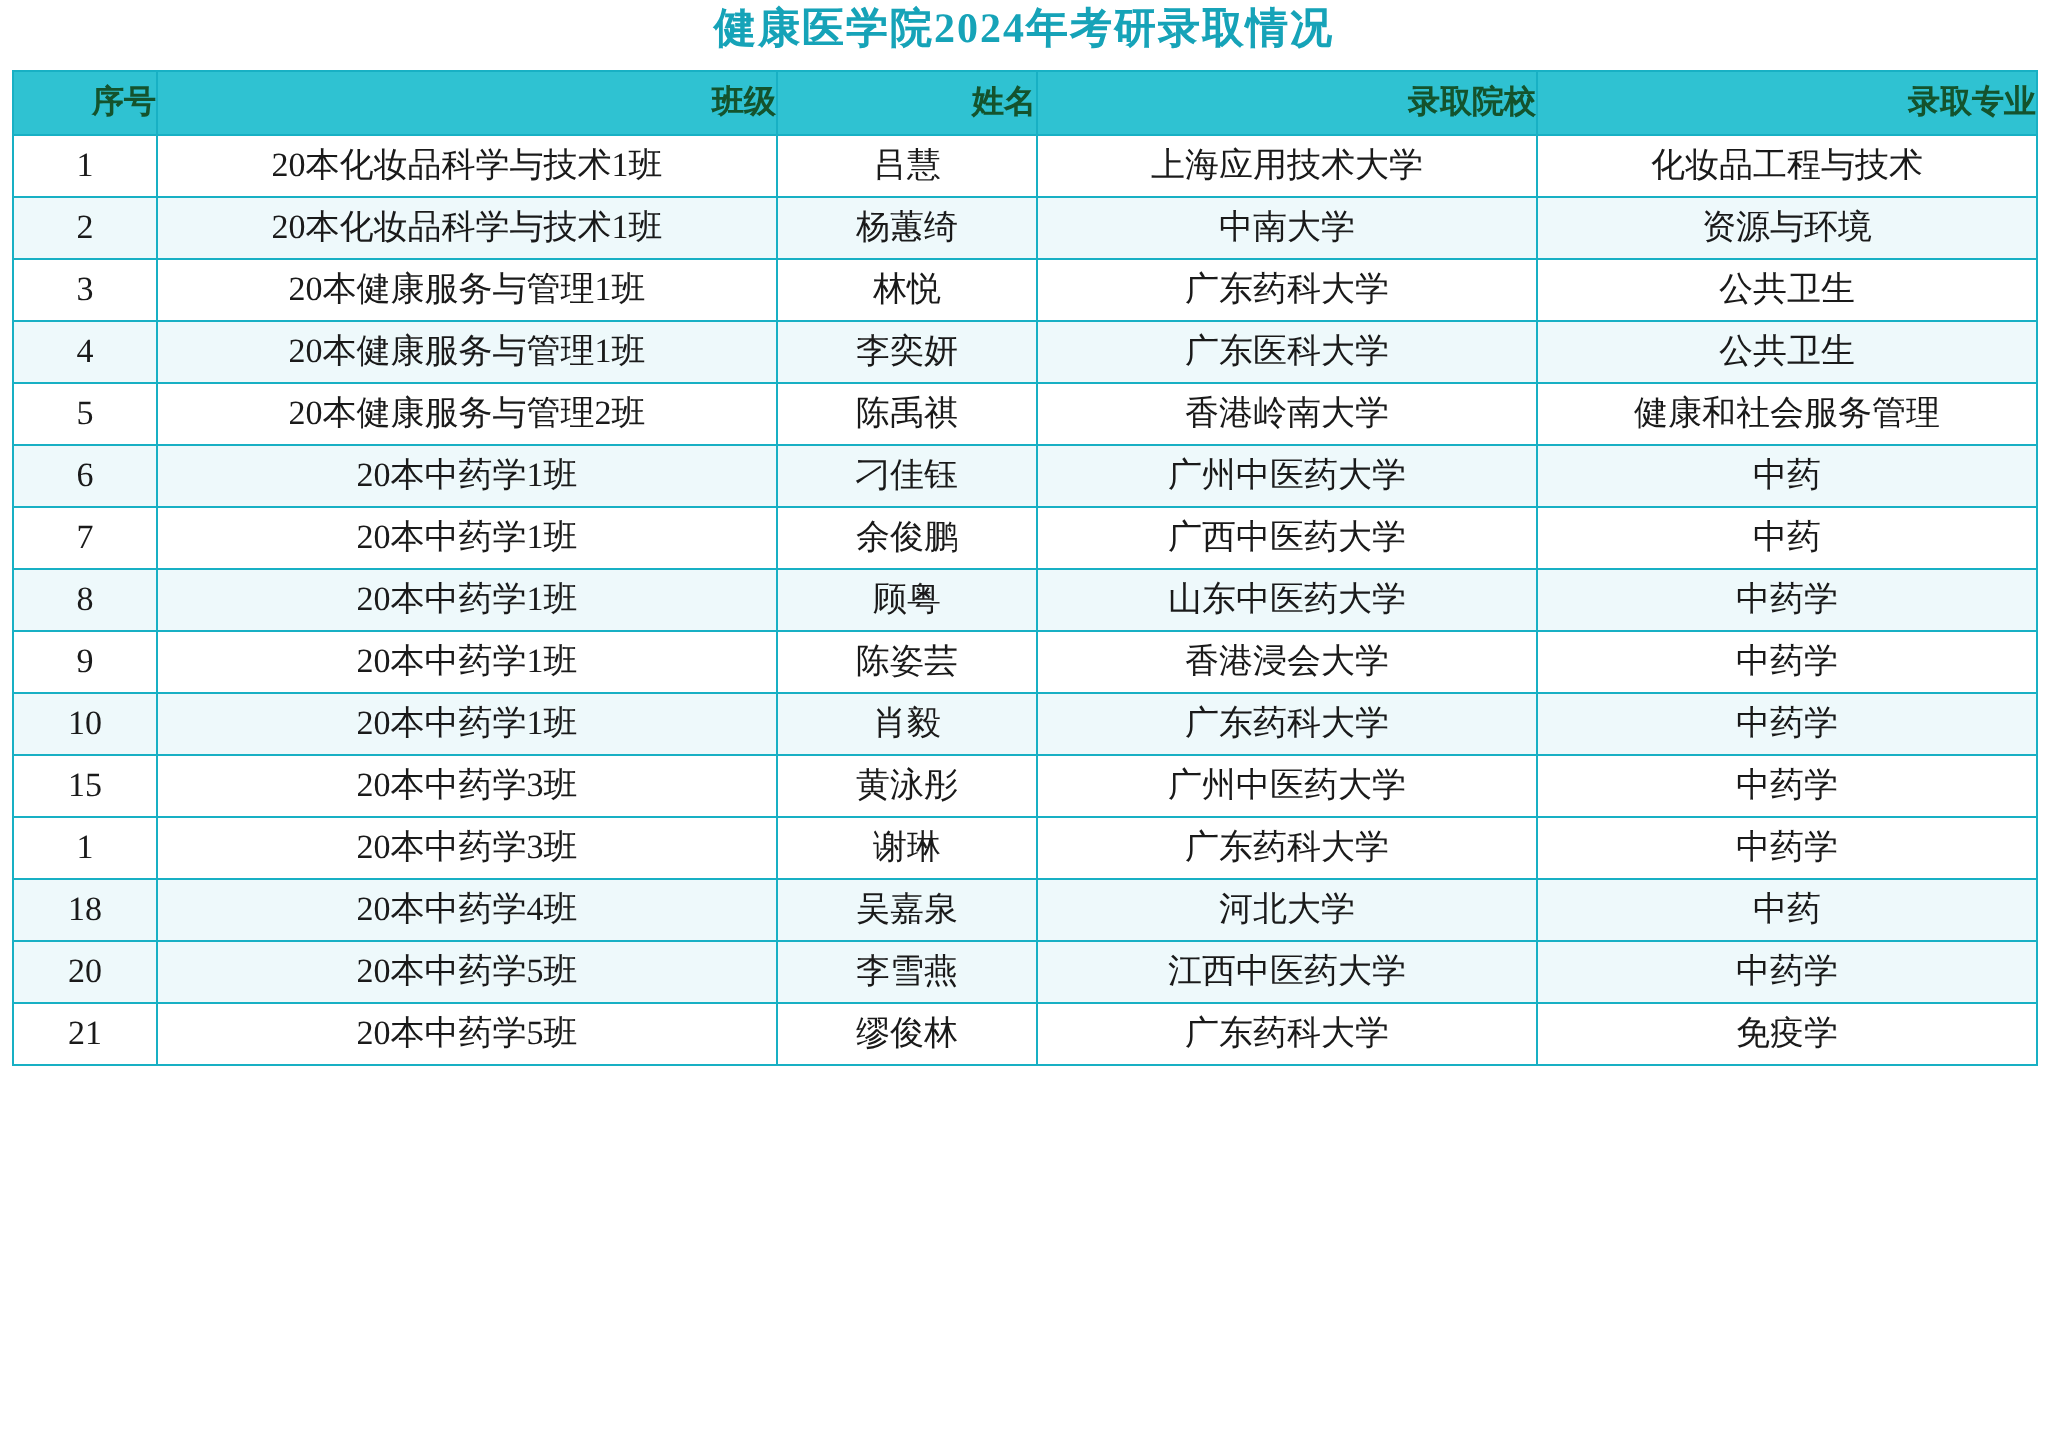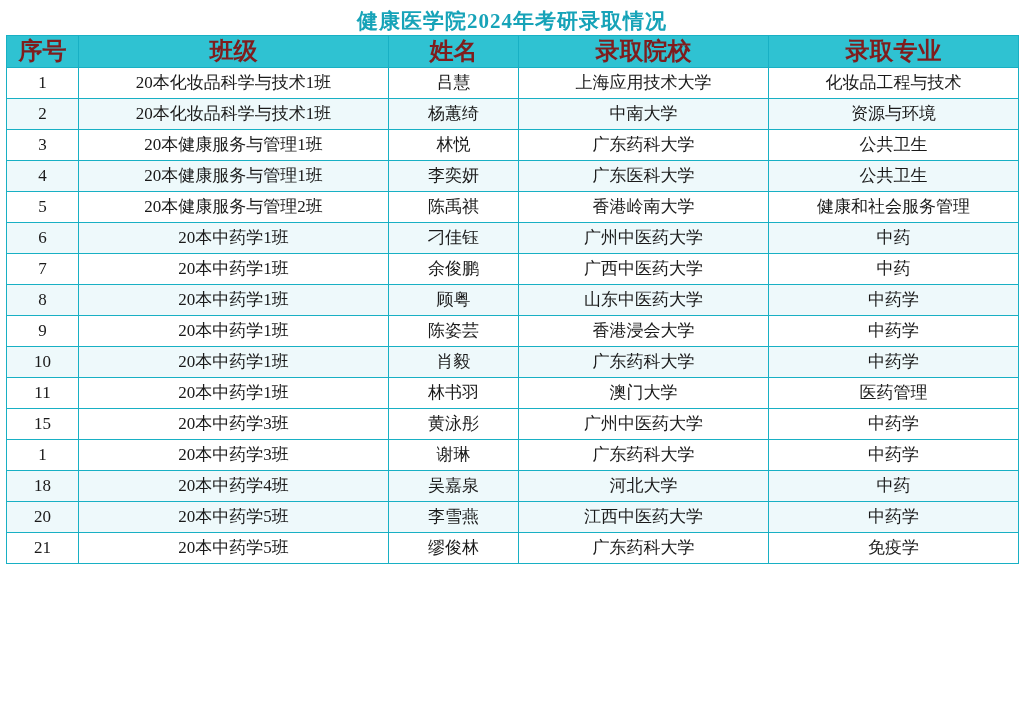--- a/index.html
+++ b/index.html
@@ -17,21 +17,21 @@
     width: 1024px;
     height: 728px;
     box-sizing: border-box;
     display: flex;
     flex-direction: column;
     background: #ffffff;
   }
   .title-bar {
     height: 35px;
     display: flex;
-    align-items: flex-end;
+    align-items: flex-start;
     justify-content: center;
     background: #ffffff;
   }
   .title-text {
     color: #16a3b8;
     font-size: 21px;
     font-weight: bold;
     letter-spacing: 1px;
     font-family: "Liberation Serif", "DejaVu Serif", serif;
   }
@@ -47,25 +47,26 @@
     font-size: 17px;
     color: #1a1a1a;
     padding: 0;
     height: 30px;
     line-height: 30px;
     overflow: hidden;
     white-space: nowrap;
   }
   table.grid thead th {
     background: #2fc2d2;
-    color: #7f1d1d;
+    color: #14532d;
     font-weight: bold;
-    font-size: 24px;
+    font-size: 16px;
     height: 31px;
     line-height: 31px;
+    text-align: right;
   }
   tbody tr.even td {
     background: #eef9fb;
   }
   tbody tr.odd td {
     background: #ffffff;
   }
   col.c-no { width: 72px; }
   col.c-class { width: 310px; }
   col.c-name { width: 130px; }
@@ -163,27 +164,20 @@
         <td>中药学</td>
       </tr>
       <tr class="even">
         <td>10</td>
         <td>20本中药学1班</td>
         <td>肖毅</td>
         <td>广东药科大学</td>
         <td>中药学</td>
       </tr>
       <tr class="odd">
-        <td>11</td>
-        <td>20本中药学1班</td>
-        <td>林书羽</td>
-        <td>澳门大学</td>
-        <td>医药管理</td>
-      </tr>
-      <tr class="odd">
         <td>15</td>
         <td>20本中药学3班</td>
         <td>黄泳彤</td>
         <td>广州中医药大学</td>
         <td>中药学</td>
       </tr>
       <tr class="odd">
         <td>1</td>
         <td>20本中药学3班</td>
         <td>谢琳</td>

